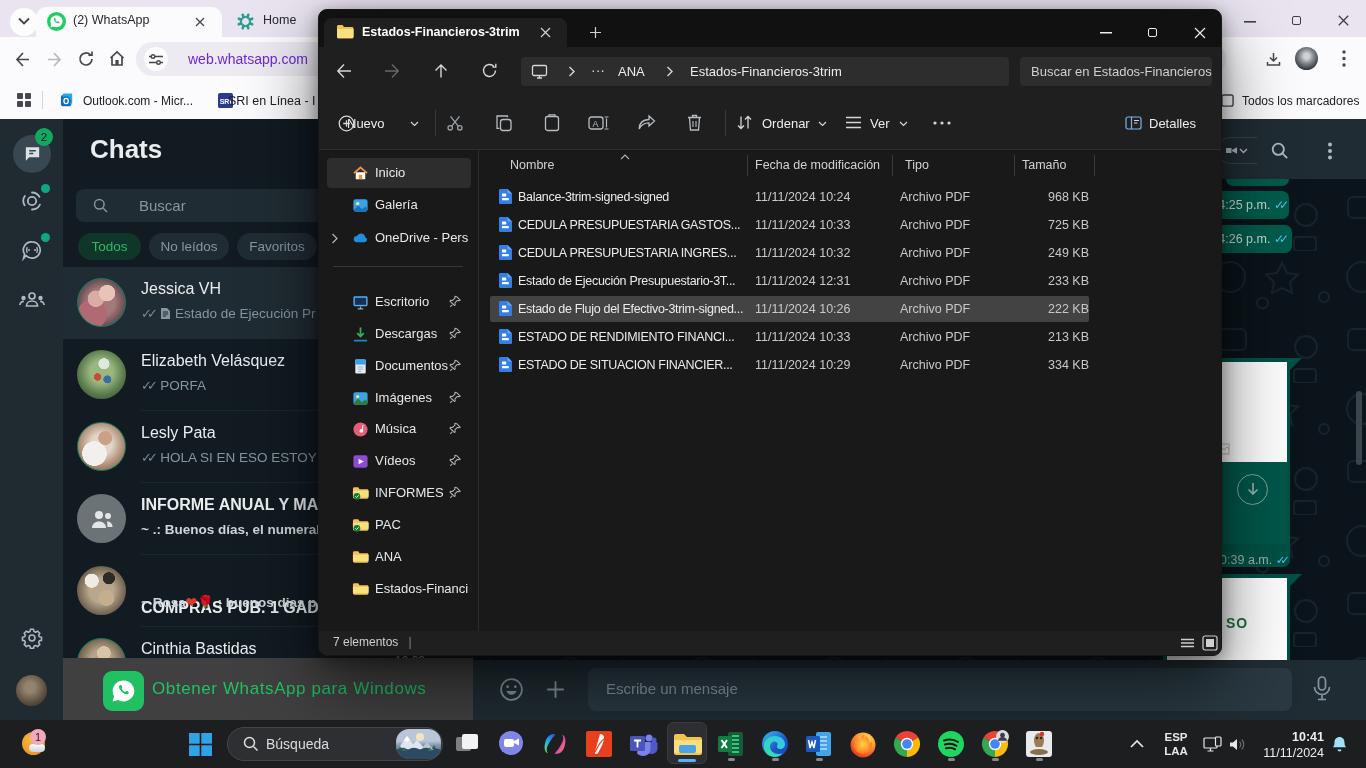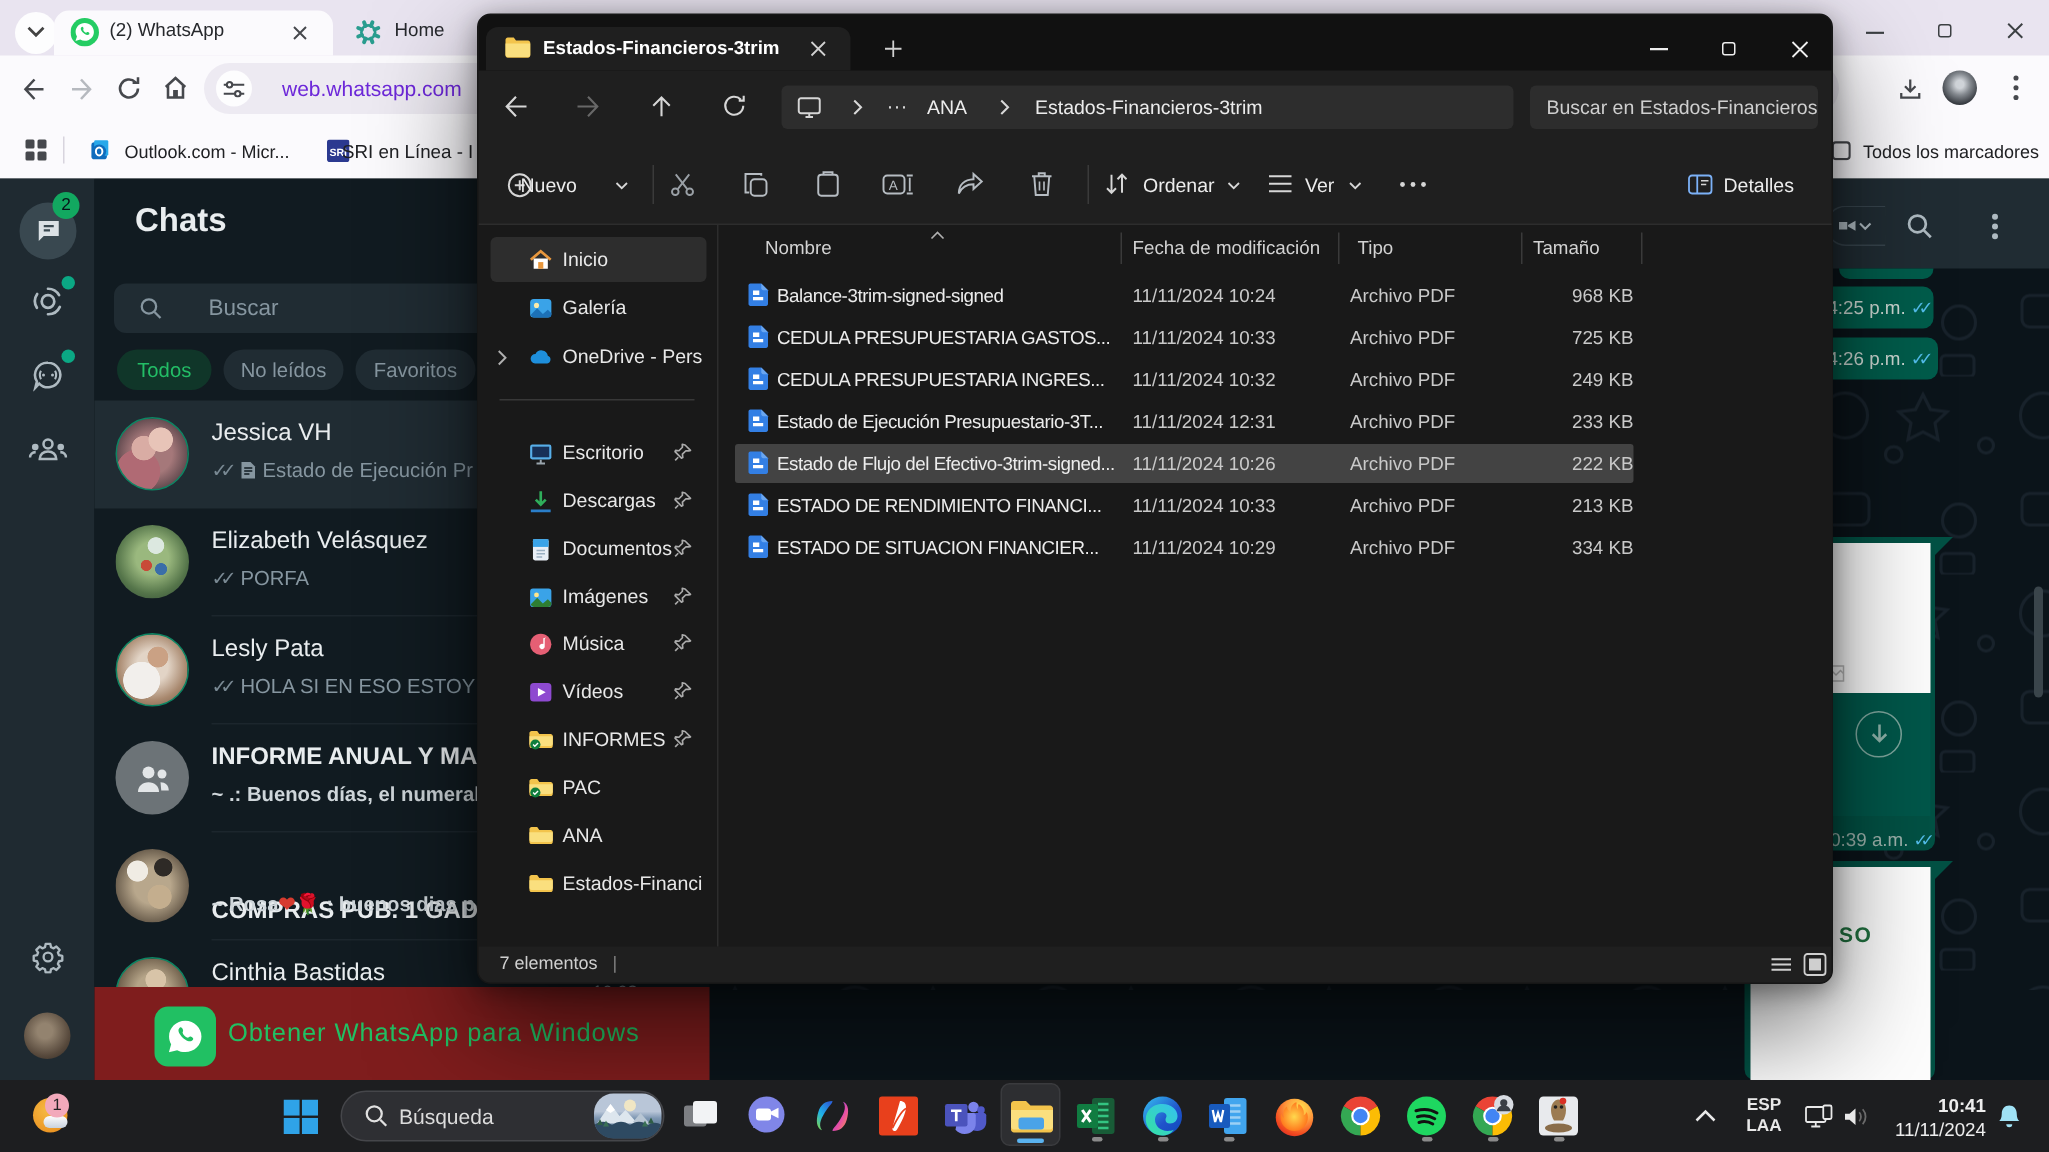--- a/index.html
+++ b/index.html
@@ -164,21 +164,21 @@
         <circle cx="21.5" cy="9" r="2.2" fill="#aebac1"></circle>
         <path d="M1 16c0-2.2 1.6-3.6 3.8-3.6M25 16c0-2.2-1.6-3.6-3.8-3.6" fill="none" stroke="#aebac1" stroke-width="1.7"></path>
       </svg>
     <svg class="abs" style="left:21px;top:508px" width="22" height="22" viewBox="0 0 24 24">
         <circle cx="12" cy="12" r="3.2" fill="none" stroke="#aebac1" stroke-width="1.7"></circle>
         <path d="M10.3 2.5h3.4l.5 2.4 1.9.8 2-1.3 2.4 2.4-1.3 2 .8 1.9 2.4.5v3.4l-2.4.5-.8 1.9 1.3 2-2.4 2.4-2-1.3-1.9.8-.5 2.4h-3.4l-.5-2.4-1.9-.8-2 1.3-2.4-2.4 1.3-2-.8-1.9-2.4-.5v-3.4l2.4-.5.8-1.9-1.3-2 2.4-2.4 2 1.3 1.9-.8z" fill="none" stroke="#aebac1" stroke-width="1.7" stroke-linejoin="round"></path>
       </svg>
     <div class="abs" style="left:16px;top:556px;width:31px;height:31px;border-radius:50%;background:radial-gradient(circle at 45% 40%, #93836f 20%, #57493c 65%, #2e2822);"></div>
   </div>
   <div id="wa-list">
-    <div class="abs" style="left:27px;top:15px;font-size:22px;font-weight:bold;color:#e9edef;">Chats</div>
+    <div class="abs" style="left:27px;top:15px;font-size:26px;font-weight:bold;color:#e9edef;">Chats</div>
     <div class="abs" style="left:13px;top:70px;width:383px;height:33px;background:#202c33;border-radius:8px;"></div>
     <svg class="abs" style="left:30px;top:79px" width="15" height="15" viewBox="0 0 15 15">
         <circle cx="6.3" cy="6.3" r="4.8" fill="none" stroke="#8696a0" stroke-width="1.5"></circle>
         <path d="M10 10l4 4" stroke="#8696a0" stroke-width="1.5"></path>
       </svg>
     <div class="abs" style="left:76px;top:78px;font-size:15px;color:#8696a0;">Buscar</div>
     <div class="abs" style="left:15px;top:114px;width:63px;height:27px;background:#103629;border-radius:14px;color:#23bd66;font-size:13.5px;text-align:center;line-height:27px;">Todos</div>
     <div class="abs" style="left:86px;top:114px;width:80px;height:27px;background:#202c33;border-radius:14px;color:#8696a0;font-size:13.5px;text-align:center;line-height:27px;">No leídos</div>
     <div class="abs" style="left:174px;top:114px;width:80px;height:27px;background:#202c33;border-radius:14px;color:#8696a0;font-size:13.5px;text-align:center;line-height:27px;">Favoritos</div>
     <div class="chat-row" style="top:220px;">
@@ -218,21 +218,21 @@
       <div class="t" style="font-weight:bold;margin-top:31px;">COMPRAS PUB. 1 GAD</div>
       <div class="s" style="color:#cfd6da;font-weight:bold;">~ Rosa<span style="color:#d63b2f">❤</span><span style="color:#b03048">🌹</span> : buenos dias p</div>
       <div class="divider"></div>
     </div>
     <div class="chat-row" style="top:508px;">
       <div class="av" style="background:radial-gradient(circle at 55% 30%, #d8c4a8 0 16%, transparent 17%), radial-gradient(circle at 35% 60%, #4a6840 0 20%, transparent 21%), radial-gradient(circle at 50% 45%, #b5a488 30%, #70604c 65%, #423a2e);border:1.5px solid #0d8563;"></div>
       <div class="t" style="">Cinthia Bastidas</div>
       <div class="tm">10:03 a.m.</div>
     </div>
   </div>
-  <div class="abs" style="left:63px;top:539px;width:410px;height:62px;background:#7f1d1d;">
+  <div class="abs" style="left:63px;top:539px;width:410px;height:62px;background:#404040;">
     <div class="abs" style="left:40px;top:13px;width:41px;height:40px;border-radius:9px;background:#21c063;"></div>
     <svg class="abs" style="left:47px;top:20px" width="27" height="27" viewBox="0 0 27 27">
         <path d="M13.5 2.5C7.5 2.5 2.7 7.2 2.7 13c0 1.9.5 3.7 1.4 5.2l-1.5 5.3 5.5-1.4c1.5.8 3.2 1.3 5.4 1.3 6 0 10.8-4.7 10.8-10.4S19.5 2.5 13.5 2.5z" fill="#fff"></path>
         <path d="M9.4 7.7c.9-1.6 1.8-.8 2.3.2.4.9.6 1.5.1 2.1-.4.6 1 3 2.9 3.7 1.1.4 1.4-1.1 2.4-.7.9.4 2.4 1.2 1.4 2.4-2.9 3.5-11.5-5-9.1-7.7z" fill="#21c063"></path>
       </svg>
     <div class="abs" style="left:89px;top:21px;font-size:17px;letter-spacing:0.6px;color:#21c063;">Obtener WhatsApp para Windows</div>
   </div>
   <div class="abs" style="left:473px;top:0;width:893px;height:60px;background:#202c33;">
     <div class="abs" style="left:744px;top:18px;width:40px;height:27px;border:1px solid #37444d;border-radius:14px 0 0 14px;border-right:none;"></div>
     <svg class="abs" style="left:752px;top:25px" width="13" height="13" viewBox="0 0 13 13">
@@ -267,20 +267,37 @@
   <div class="abs" style="left:1237px;top:355px;width:31px;height:31px;border:1.6px solid #7fa79e;border-radius:50%;"></div>
   <svg class="abs" style="left:1246px;top:363px" width="14" height="15" viewBox="0 0 14 15">
       <path d="M7 1v10M2.5 7.5L7 12l4.5-4.5" stroke="#8fb3aa" stroke-width="1.7" fill="none"></path>
     </svg>
   <div class="abs" style="left:1163px;top:434px;width:122px;text-align:right;font-size:12.5px;color:#9fb4ae;">10:39 a.m. <span style="color:#53bdeb;font-size:11.5px;letter-spacing:-5px;">✓✓</span></div>
   <div class="abs" style="left:1163px;top:455px;width:127px;height:146px;background:#025144;border-radius:7px 0 7px 7px;"></div>
   <div class="abs" style="left:1290px;top:455px;width:0;height:0;border-left:12px solid #025144;border-bottom:12px solid transparent;"></div>
   <div class="abs" style="left:1167px;top:459px;width:120px;height:142px;background:#fdfdfd;"></div>
   <div class="abs" style="left:1226px;top:496px;font-size:14px;font-weight:bold;color:#20703f;letter-spacing:1px;">SO</div>
   <div class="abs" style="left:1356px;top:272px;width:6px;height:74px;background:#3a454b;border-radius:3px;"></div>
+  <div class="abs" style="left:473px;top:541px;width:893px;height:60px;background:#202c33;">
+    <svg class="abs" style="left:26px;top:17px" width="25" height="25" viewBox="0 0 24 24">
+        <circle cx="12" cy="12" r="10" fill="none" stroke="#8696a0" stroke-width="1.6"></circle>
+        <circle cx="8.3" cy="9.3" r="1.3" fill="#8696a0"></circle>
+        <circle cx="15.7" cy="9.3" r="1.3" fill="#8696a0"></circle>
+        <path d="M7 13.5c1 2.3 2.8 3.5 5 3.5s4-1.2 5-3.5z" fill="#8696a0"></path>
+      </svg>
+    <svg class="abs" style="left:70px;top:17px" width="25" height="25" viewBox="0 0 24 24">
+        <path d="M12 4v16M4 12h16" stroke="#8696a0" stroke-width="1.8"></path>
+      </svg>
+    <div class="abs" style="left:115px;top:8px;width:704px;height:43px;background:#2a3942;border-radius:8px;"></div>
+    <div class="abs" style="left:133px;top:20px;font-size:15px;color:#8696a0;">Escribe un mensaje</div>
+    <svg class="abs" style="left:838px;top:16px" width="22" height="26" viewBox="0 0 22 26">
+        <rect x="7.5" y="1" width="7" height="13" rx="3.5" fill="none" stroke="#8696a0" stroke-width="1.7"></rect>
+        <path d="M3.5 11a7.5 7.5 0 0 0 15 0M11 18.5V23M7 23.5h8" stroke="#8696a0" stroke-width="1.7" fill="none"></path>
+      </svg>
+  </div>
 </div>
 <div id="fx">
   <div class="abs" style="left:0;top:0;width:904px;height:37px;background:#111;"></div>
   <div class="abs" style="left:5px;top:8px;width:243px;height:29px;background:#1f1f1f;border-radius:8px 8px 0 0;"></div>
   <svg class="abs" style="left:17px;top:14px" width="18" height="15" viewBox="0 0 18 15">
       <path d="M1 2.5c0-.8.7-1.5 1.5-1.5h4l1.5 2h8c.8 0 1.5.7 1.5 1.5v8.5c0 .8-.7 1.5-1.5 1.5H2.5c-.8 0-1.5-.7-1.5-1.5z" fill="#f3c44c"></path>
       <path d="M1 5h16.5v7.5c0 .8-.7 1.5-1.5 1.5H2.5c-.8 0-1.5-.7-1.5-1.5z" fill="#fadf7e"></path>
     </svg>
   <div class="abs" style="left:43px;top:15px;font-size:12.5px;font-weight:bold;color:#fff;">Estados-Financieros-3trim</div>
   <svg class="abs" style="left:221px;top:17px" width="11" height="11" viewBox="0 0 11 11">

